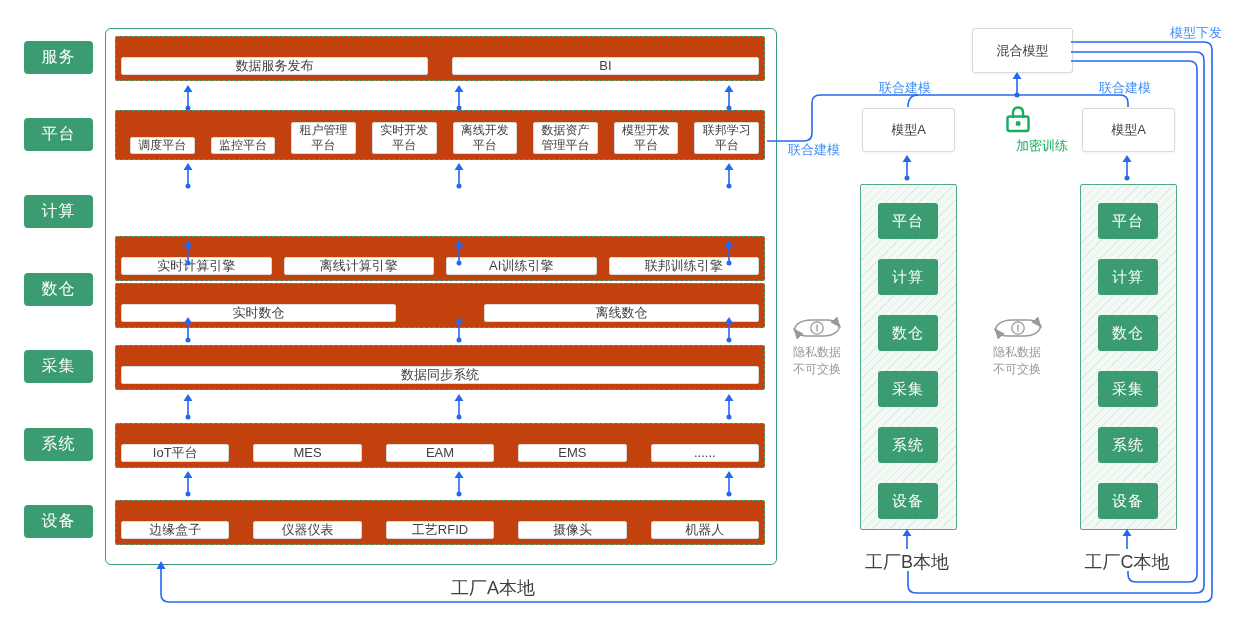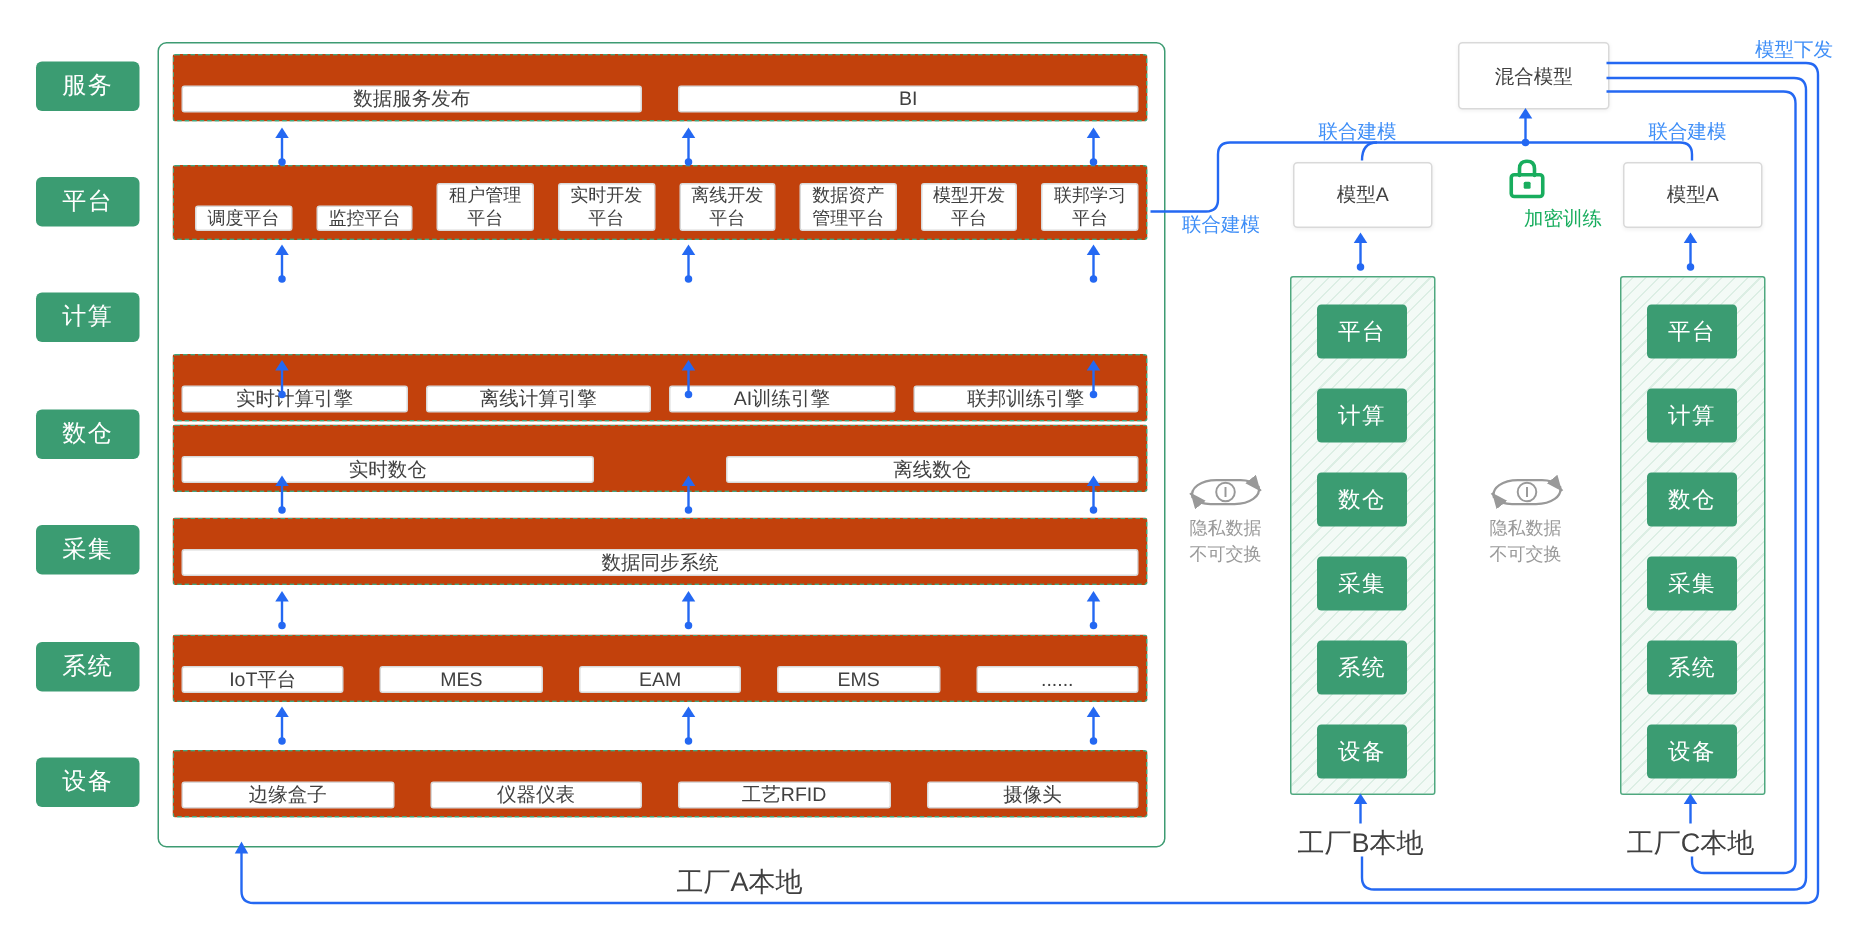--- a/index.html
+++ b/index.html
@@ -97,20 +97,21 @@
     <div class="wbox">EAM</div>
     <div class="wbox">EMS</div>
     <div class="wbox">......</div>
   </div>
 
   <div class="row r-device">
     <div class="wbox">边缘盒子</div>
     <div class="wbox">仪器仪表</div>
     <div class="wbox">工艺RFID</div>
     <div class="wbox">摄像头</div>
+    <div class="wbox">机器人</div>
   </div>
 
   <div class="txt" style="left:443px;top:576px;width:100px">工厂A本地</div>
 
   <div class="modelbox" style="left:972px;top:28px;width:99px;height:43px">混合模型</div>
   <div class="modelbox" style="left:862px;top:108px;width:91px;height:42px">模型A</div>
   <div class="modelbox" style="left:1082px;top:108px;width:91px;height:42px">模型A</div>
 
   <div class="bluetxt" style="left:788px;top:141px">联合建模</div>
   <div class="bluetxt" style="left:879px;top:79px">联合建模</div>

